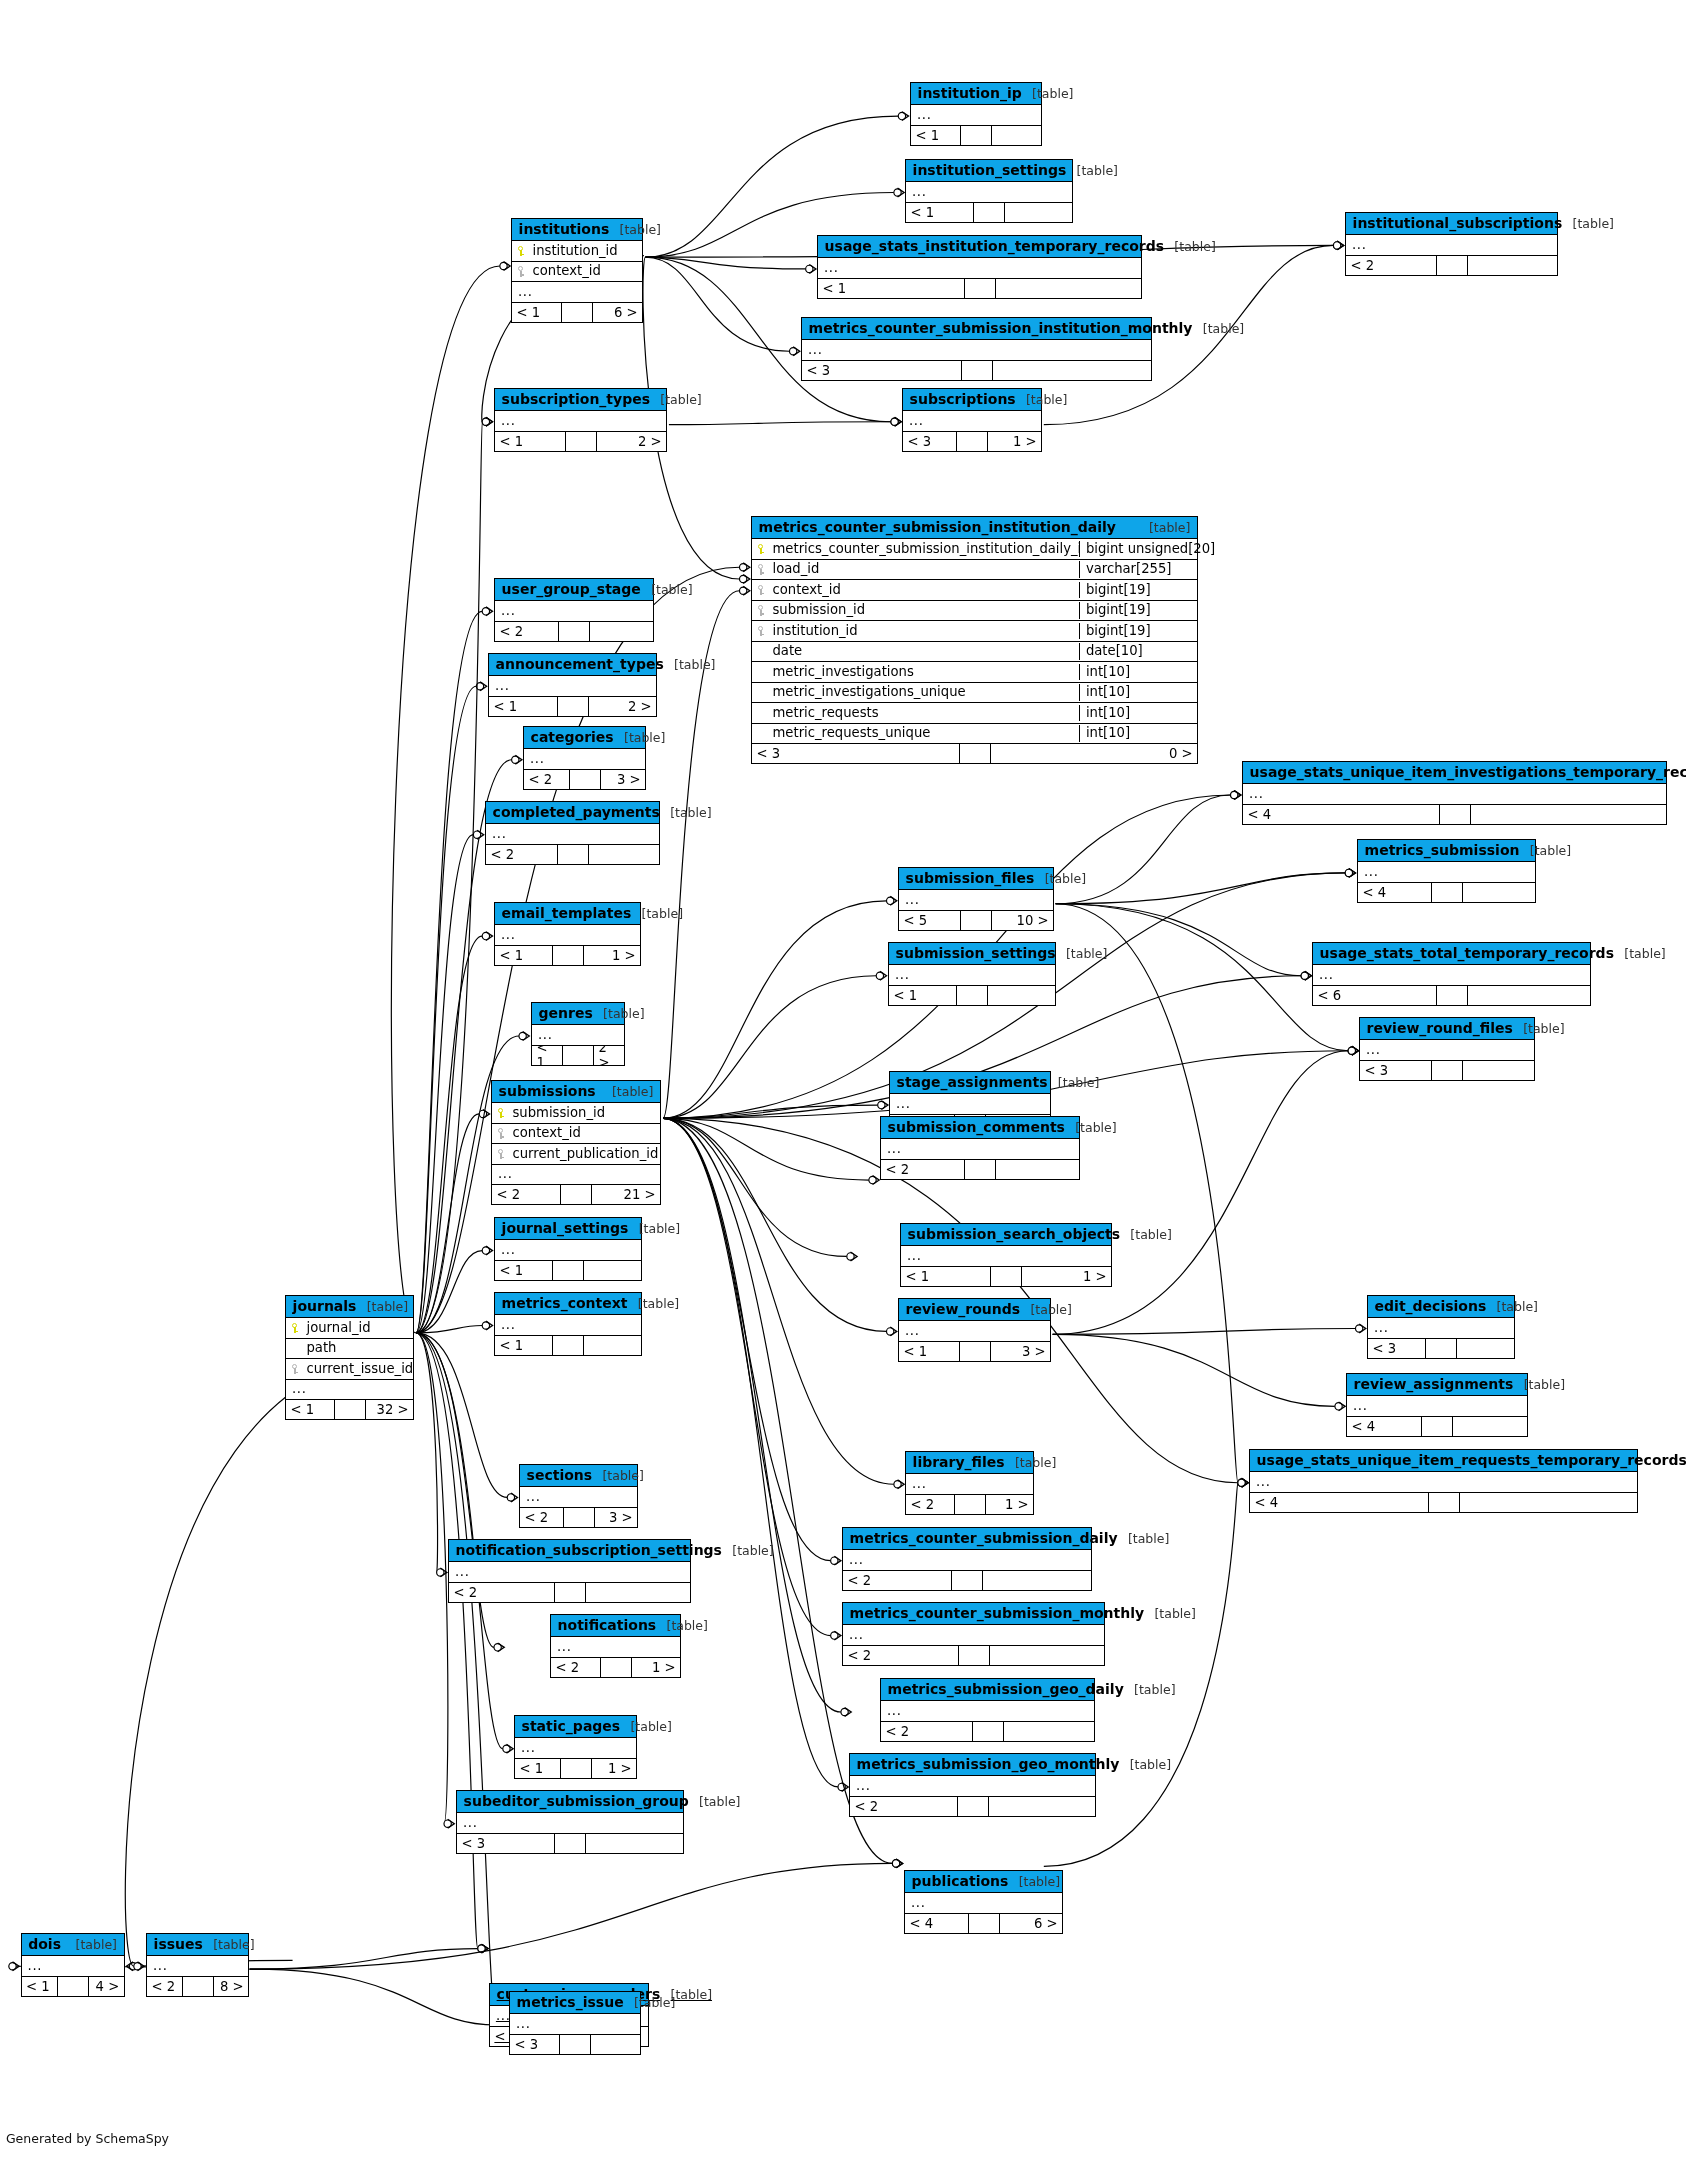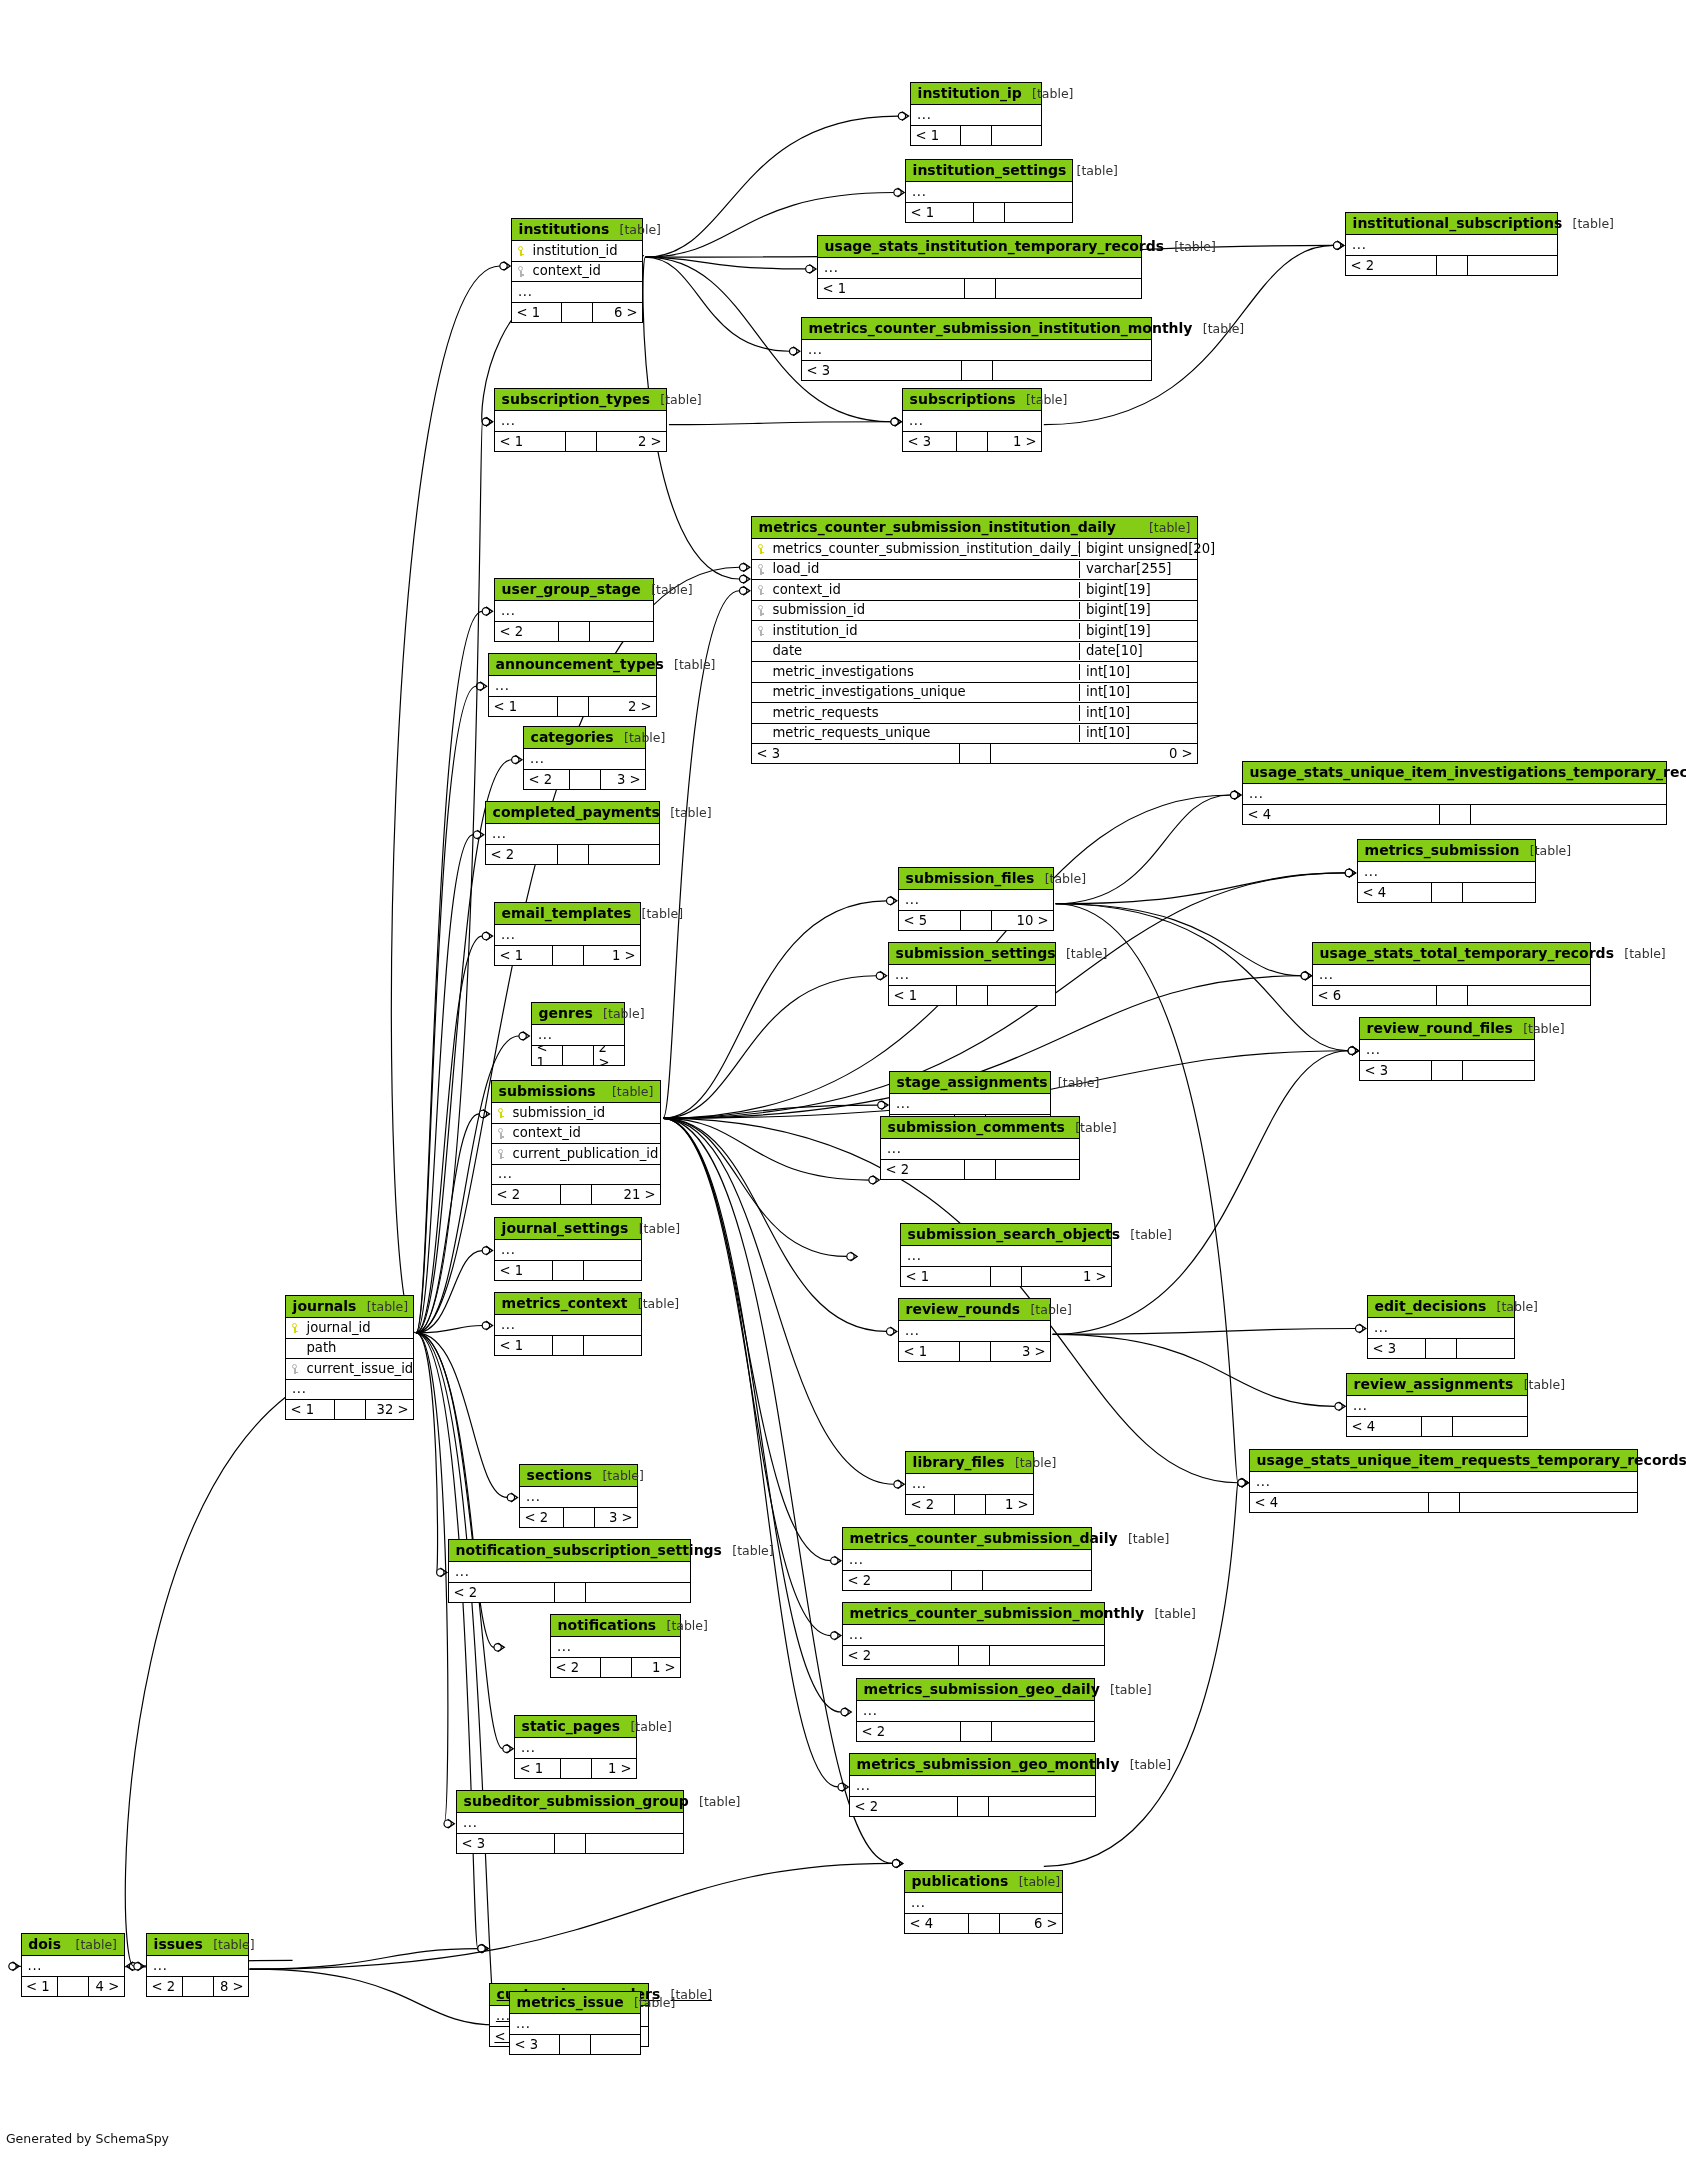--- a/index.html
+++ b/index.html
@@ -27,21 +27,21 @@
     height: 2183px;
     pointer-events: none;
   }
   .tbl {
     position: absolute;
     border: 1.5px solid #000000;
     background: #ffffff;
     box-sizing: border-box;
   }
   .tbl-title {
-    background: #84cc16;
+    background: #0ea5e9;
     border-bottom: 1.5px solid #000;
     padding: 2.2px 6.6px 2.9px 6.6px;
     font-size: 14px;
     font-weight: bold;
     white-space: nowrap;
     display: flex;
     align-items: baseline;
     justify-content: space-between;
     line-height: 1.15;
   }
@@ -1009,21 +1009,21 @@
           <div class="col-row ellipsis-row">
             <span>...</span>
           </div>
         </div>
         <div class="foot">
           <div class="fcell fleft">&lt; 2</div>
           <div class="fcell fmid"></div>
           <div class="fcell fright"></div>
         </div>
       </div>
-      <div class="tbl" style="left: 856px; top: 1678px; width: 239px;">
+      <div class="tbl" style="left: 880px; top: 1678px; width: 215px;">
         <div class="tbl-title">
           <span class="tname">metrics_submission_geo_daily</span>
           <span class="ttag">[table]</span>
         </div>
         <div class="tbl-body">
           <div class="col-row ellipsis-row">
             <span>...</span>
           </div>
         </div>
         <div class="foot">

